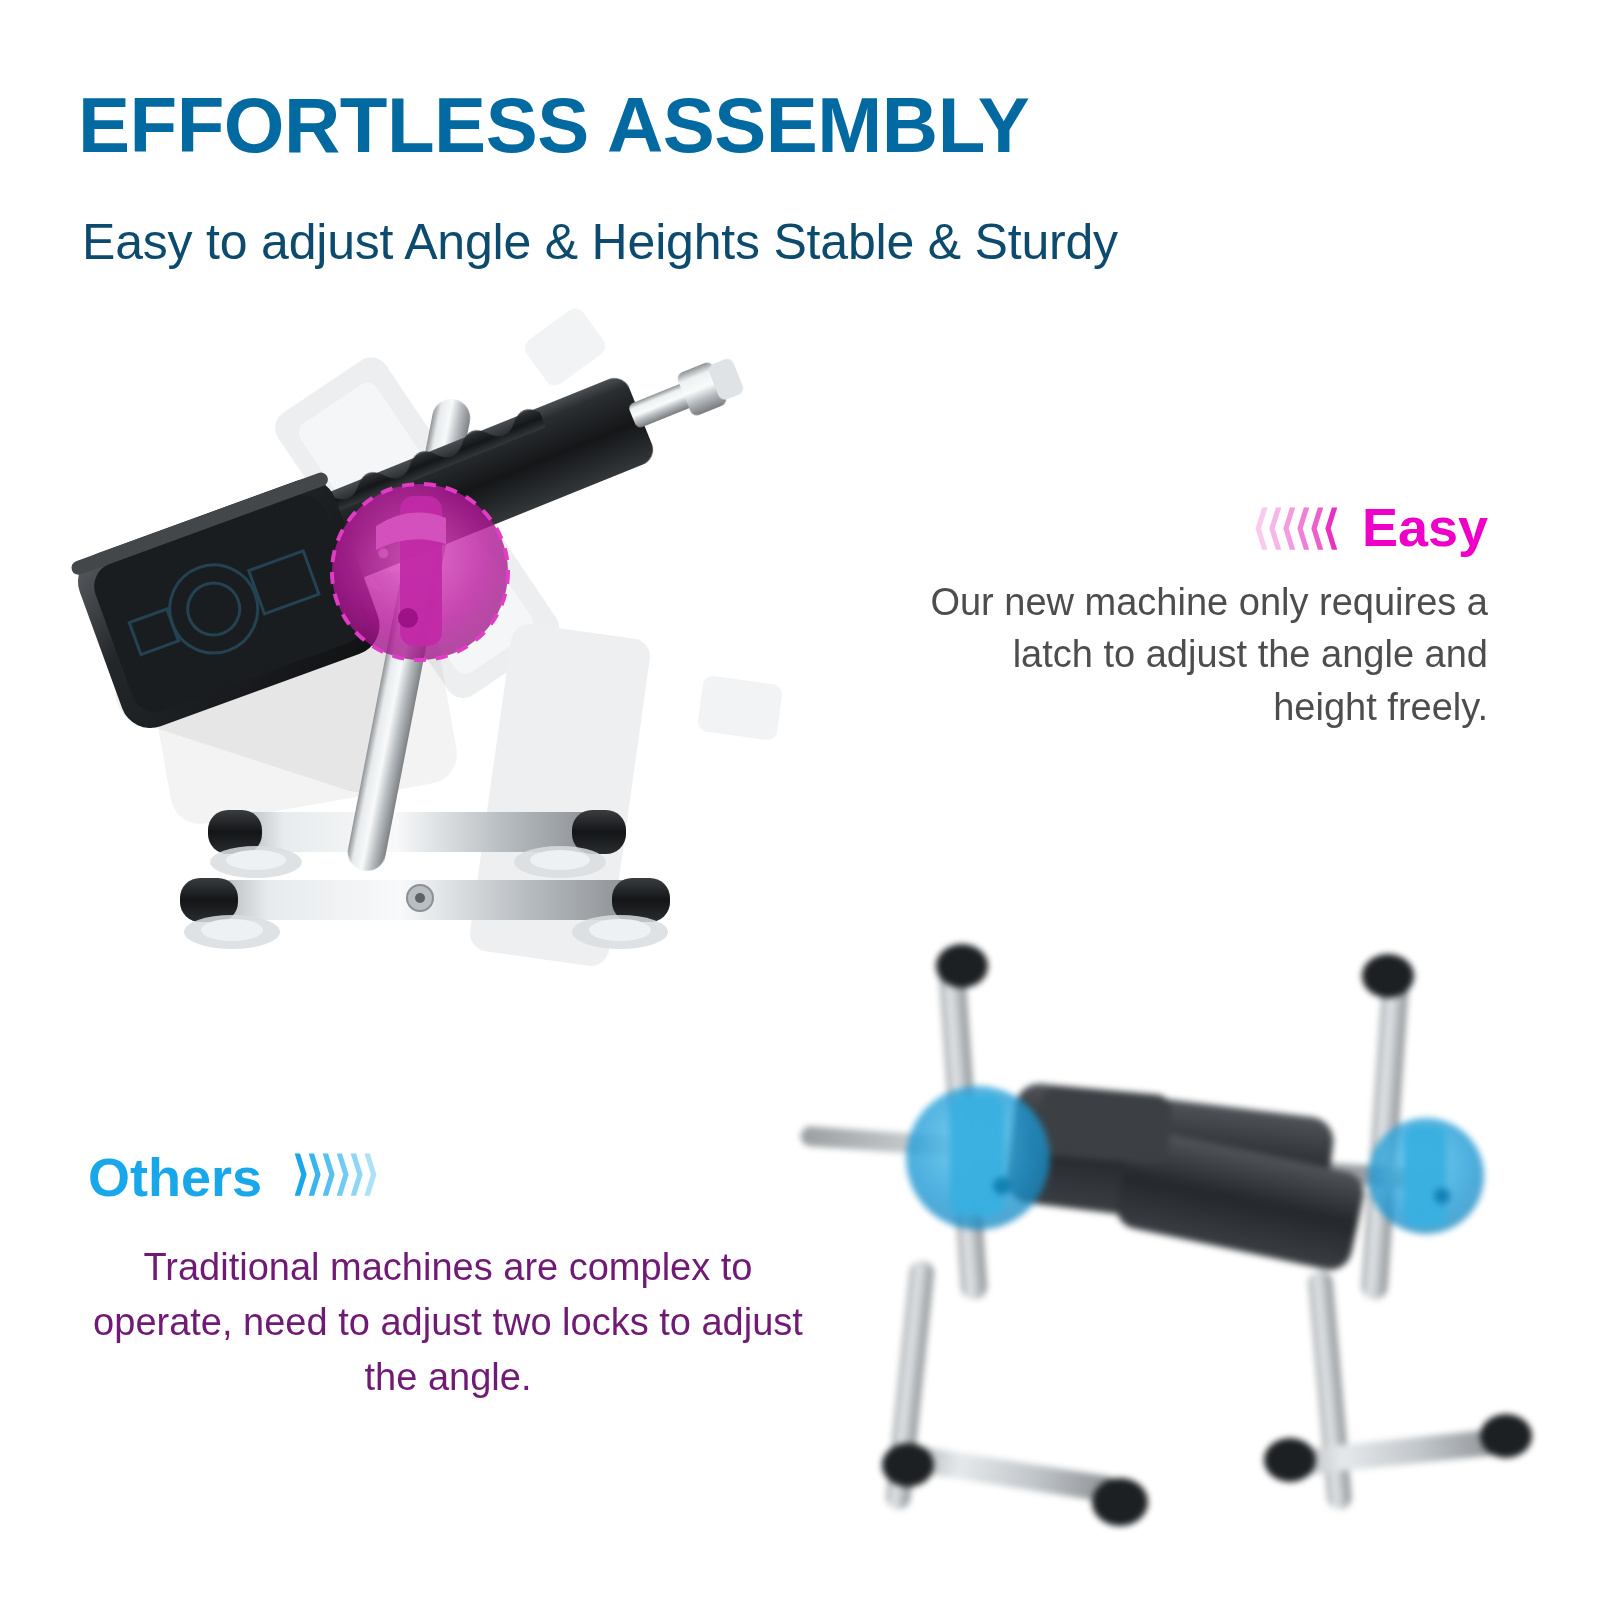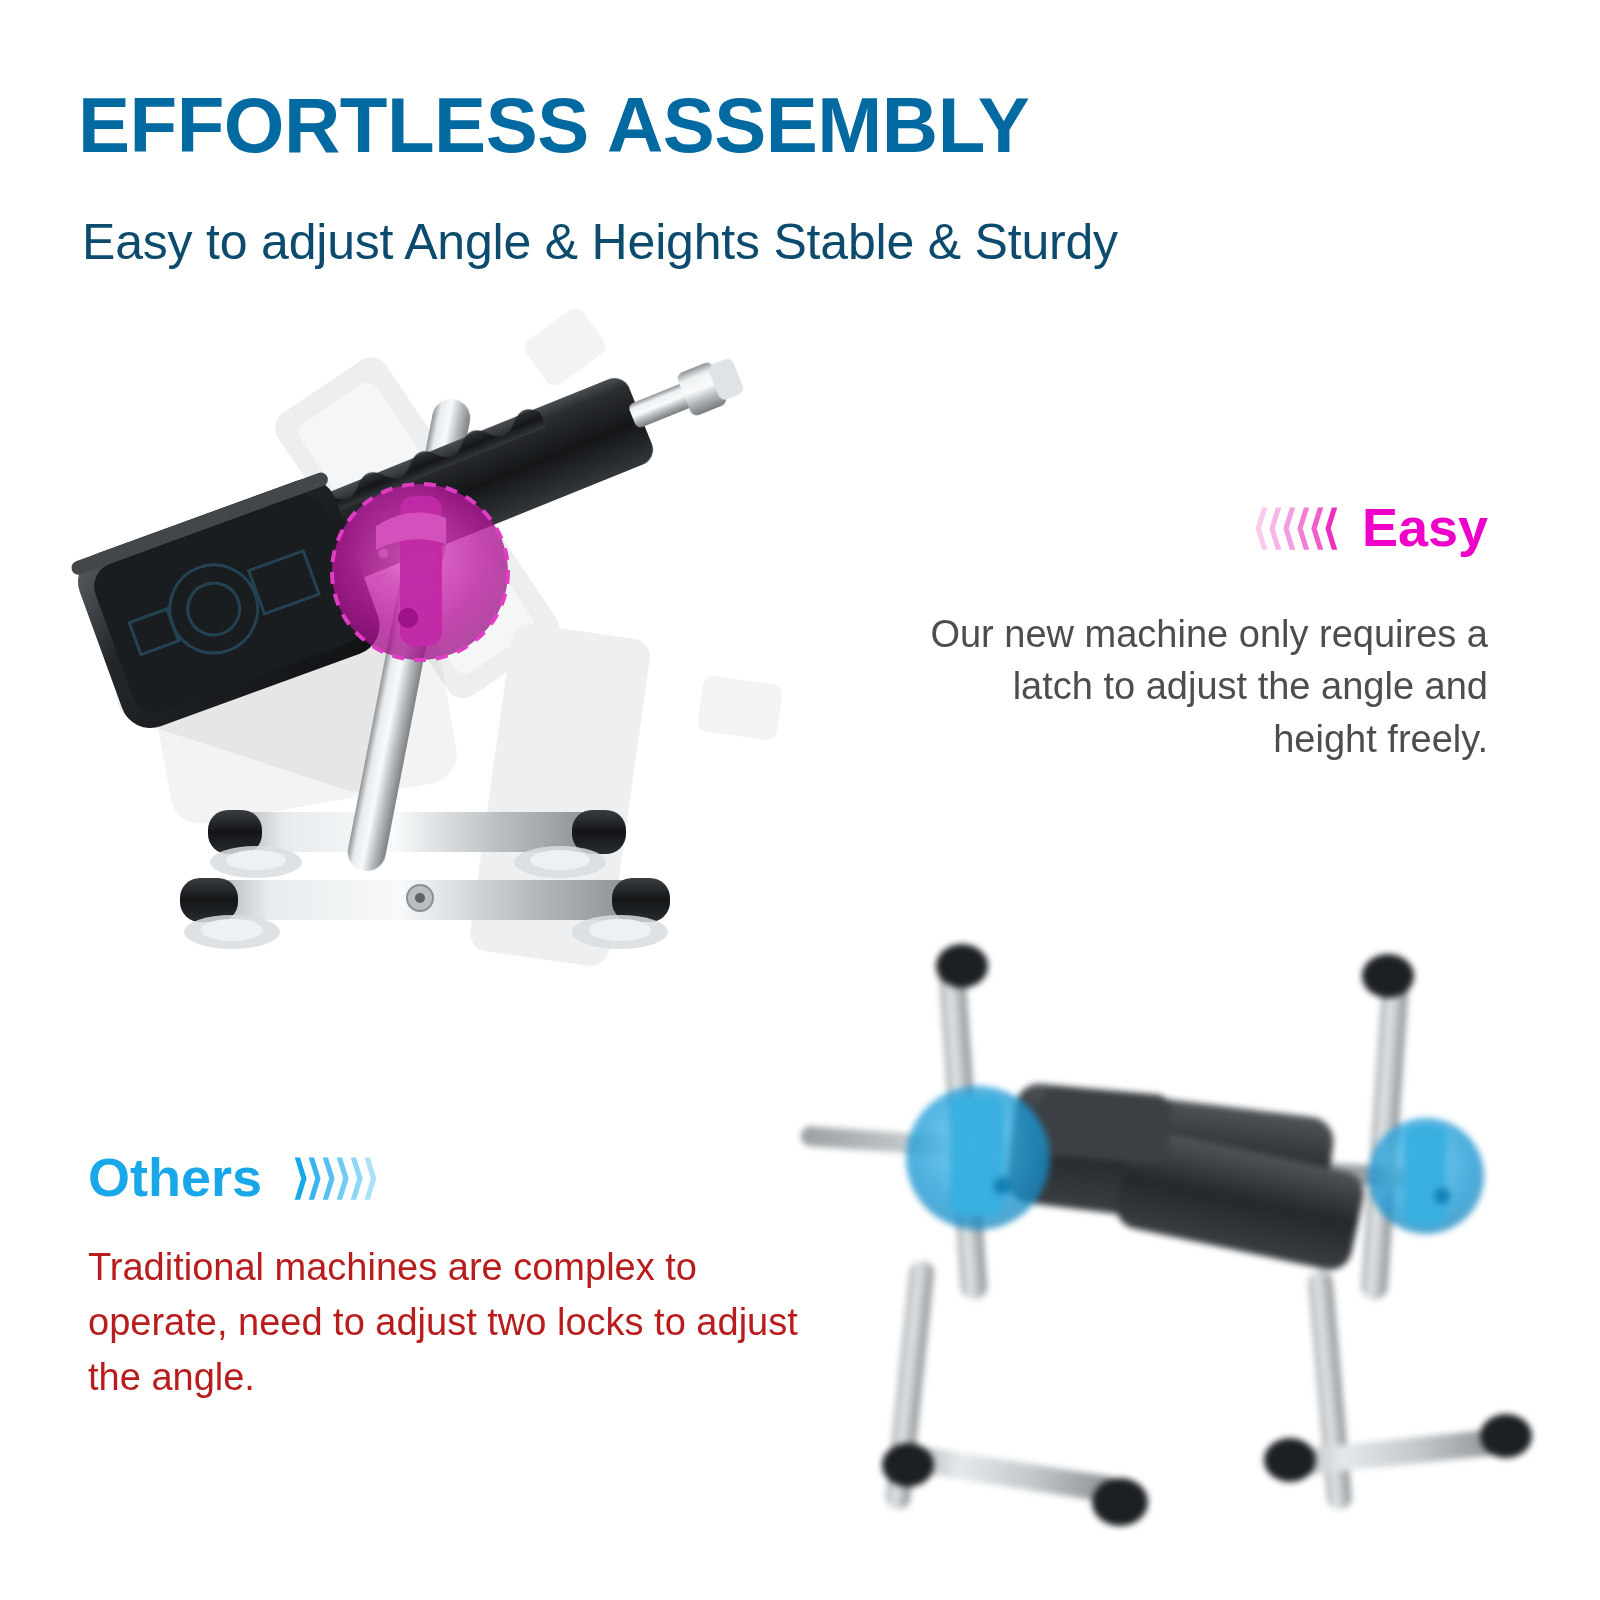--- a/index.html
+++ b/index.html
@@ -63,35 +63,35 @@
   .chev-left span:nth-child(6) { color: #ec2fbf; }
   .ours-title {
     font-size: 54px;
     font-weight: bold;
     color: #ef00c8;
     line-height: 1;
   }
   .ours-text {
     position: absolute;
     right: 112px;
-    top: 608px;
+    top: 576px;
     width: 560px;
     text-align: right;
     font-size: 38px;
     line-height: 1.38;
     color: #4d4d4d;
   }
 
   
   .others-label-row {
     position: absolute;
     left: 88px;
     top: 1150px;
     display: flex;
-    align-items: center;
+    align-items: flex-start;
     gap: 30px;
   }
   .others-title {
     font-size: 54px;
     font-weight: bold;
     color: #18a8ea;
     line-height: 1;
   }
   .chev-right {
     display: flex;
@@ -106,21 +106,22 @@
   .chev-right span:nth-child(4) { color: #72cbf3; }
   .chev-right span:nth-child(5) { color: #8fd6f6; }
   .chev-right span:nth-child(6) { color: #ade1f8; }
   .others-text {
     position: absolute;
     left: 88px;
     top: 1240px;
     width: 720px;
     font-size: 38px;
     line-height: 1.45;
-    color: #b91c1c;
+    color: #701a75;
+    text-align: center;
   }
 
   
   .photo-ours {
     position: absolute;
     left: 60px;
     top: 300px;
     width: 740px;
     height: 740px;
   }

